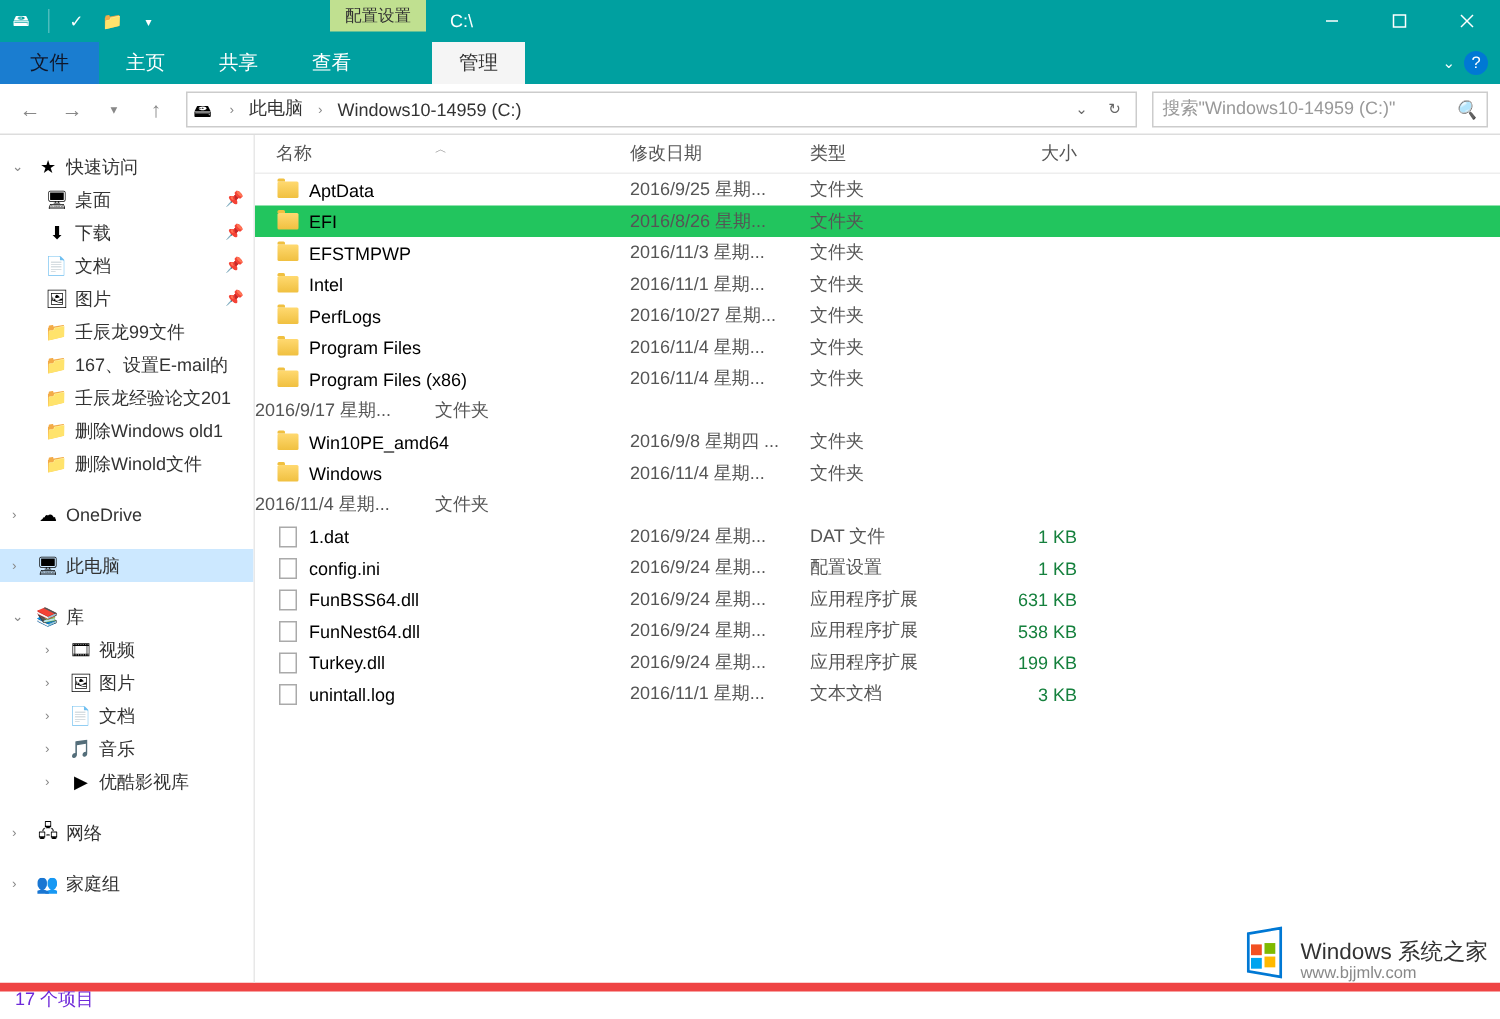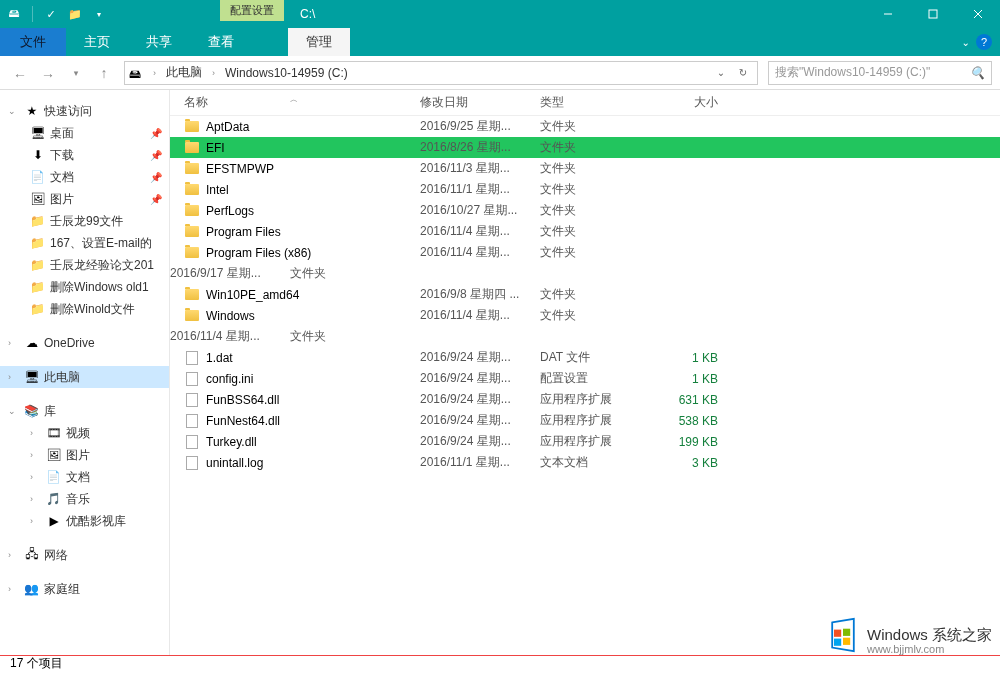--- a/index.html
+++ b/index.html
@@ -60,21 +60,21 @@
 .file-row.selected { background: #22c55e; }
 .cell-name { width: 250px; padding-left: 14px; display: flex; align-items: center; gap: 6px; }
 .file-icon { width: 16px; height: 16px; display: flex; align-items: center; justify-content: center; }
 .folder-icon { background: linear-gradient(#ffd970, #f0c040); border-radius: 1px; width: 14px; height: 11px; position: relative; }
 .folder-icon::before { content: ""; position: absolute; top: -2px; left: 0; width: 5px; height: 2px; background: #f0c040; border-radius: 1px 1px 0 0; }
 .doc-icon { width: 12px; height: 14px; background: #fff; border: 1px solid #aaa; position: relative; }
 .cell-date { width: 120px; color: #555; }
 .cell-type { width: 110px; color: #555; }
 .cell-size { width: 80px; color: #15803d; text-align: right; padding-right: 12px; }
 
-.statusbar { height: 16px; border-top: 1px solid #ef4444; display: flex; align-items: center; padding: 0 10px; color: #000000; background: #fff; }
+.statusbar { height: 16px; border-top: 6px solid #ef4444; display: flex; align-items: center; padding: 0 10px; color: #6d28d9; background: #fff; }
 
 .watermark { position: absolute; right: 8px; bottom: 24px; display: flex; align-items: center; gap: 6px; pointer-events: none; }
 .wm-logo { width: 36px; height: 36px; }
 .wm-text { font-size: 15px; color: #333; line-height: 1.1; margin-top: 12px; }
 .wm-sub { font-size: 11px; color: #888; }
 </style>
 </head>
 <body>
 
 <div class="titlebar">

